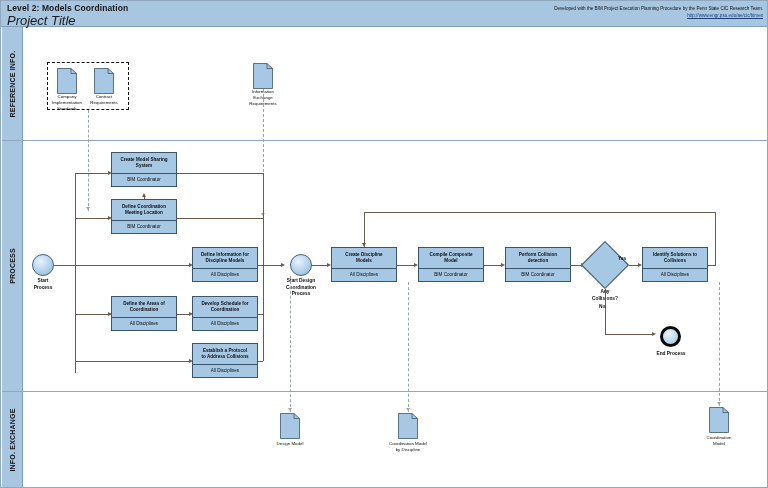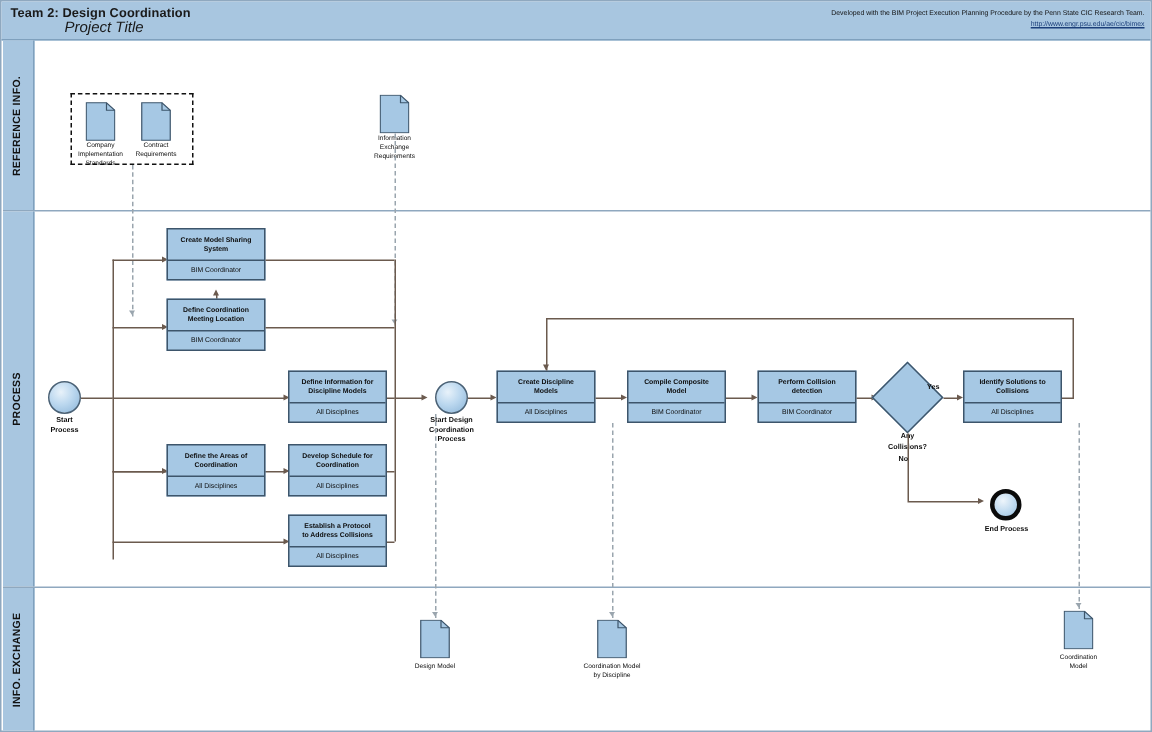--- a/index.html
+++ b/index.html
@@ -7,21 +7,21 @@
     width:768px;height:488px;
     background:#ffffff;
     font-family:"Liberation Sans", sans-serif;
     overflow:hidden;
   }
   #page{position:relative;width:768px;height:488px;box-sizing:border-box;border:1px solid #8fa8bf;background:#ffffff;}
 
   
   .header{position:absolute;left:0;top:0;width:766px;height:26px;background:#a8c6e0;border-bottom:1px solid #7fa0bd;box-sizing:border-box;}
   .hdr-title{position:absolute;left:6px;top:2px;font-size:8.5px;font-weight:bold;color:#1a1a1a;letter-spacing:0.1px;}
-  .hdr-sub{position:absolute;left:6px;top:12px;font-size:10px;font-style:italic;color:#1a1a1a;margin-left:36px;}
+  .hdr-sub{position:absolute;left:6px;top:12px;font-size:13px;font-style:italic;color:#1a1a1a;}
   .hdr-credit{position:absolute;right:4px;top:4px;font-size:4.6px;color:#111;text-align:right;line-height:7px;white-space:nowrap;}
   .hdr-url{display:block;text-align:right;font-size:4.6px;color:#1b3f7a;text-decoration:underline;}
 
   
   .lane-head{position:absolute;left:1px;width:21px;background:#a8c6e0;border-right:1px solid #7fa0bd;box-sizing:border-box;}
   .lane-head span{
     position:absolute;left:50%;top:50%;
     transform:translate(-50%,-50%) rotate(-90deg);
     transform-origin:center center;
     white-space:nowrap;font-size:7px;font-weight:bold;color:#111;letter-spacing:0.2px;
@@ -74,21 +74,21 @@
   .arw.u{border-left:2.6px solid transparent;border-right:2.6px solid transparent;border-bottom:4px solid #6b5a4e;}
   .arw.d{border-left:2.6px solid transparent;border-right:2.6px solid transparent;border-top:4px solid #6b5a4e;}
   .arw.dg{border-left:2.4px solid transparent;border-right:2.4px solid transparent;border-top:3.6px solid #9aa5ae;}
 </style>
 </head>
 <body>
 
 <div id="page">
 
   <div class="header">
-    <div class="hdr-title">Team 2: Design Coordination</div>
+    <div class="hdr-title">Level 2: Models Coordination</div>
     <div class="hdr-sub">Project Title</div>
     <div class="hdr-credit">
       <span>Developed with the BIM Project Execution Planning Procedure by the Penn State CIC Research Team.</span>
       <a class="hdr-url" href="#">http://www.engr.psu.edu/ae/cic/bimex</a>
     </div>
   </div>
 
   <div class="lane-head" style="top:26px;height:113px;">
     <span>REFERENCE INFO.</span>
   </div>

